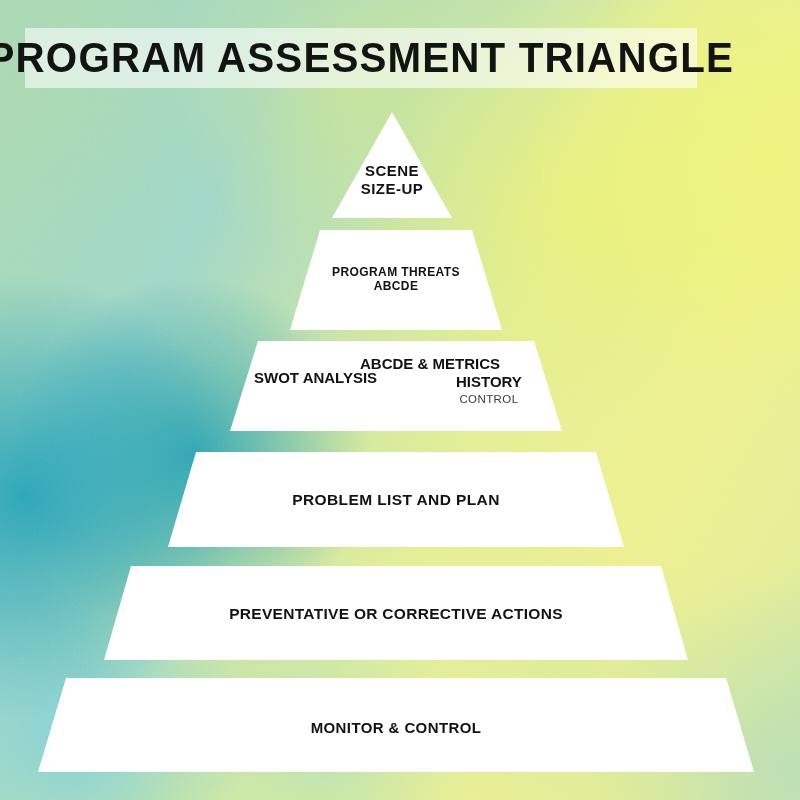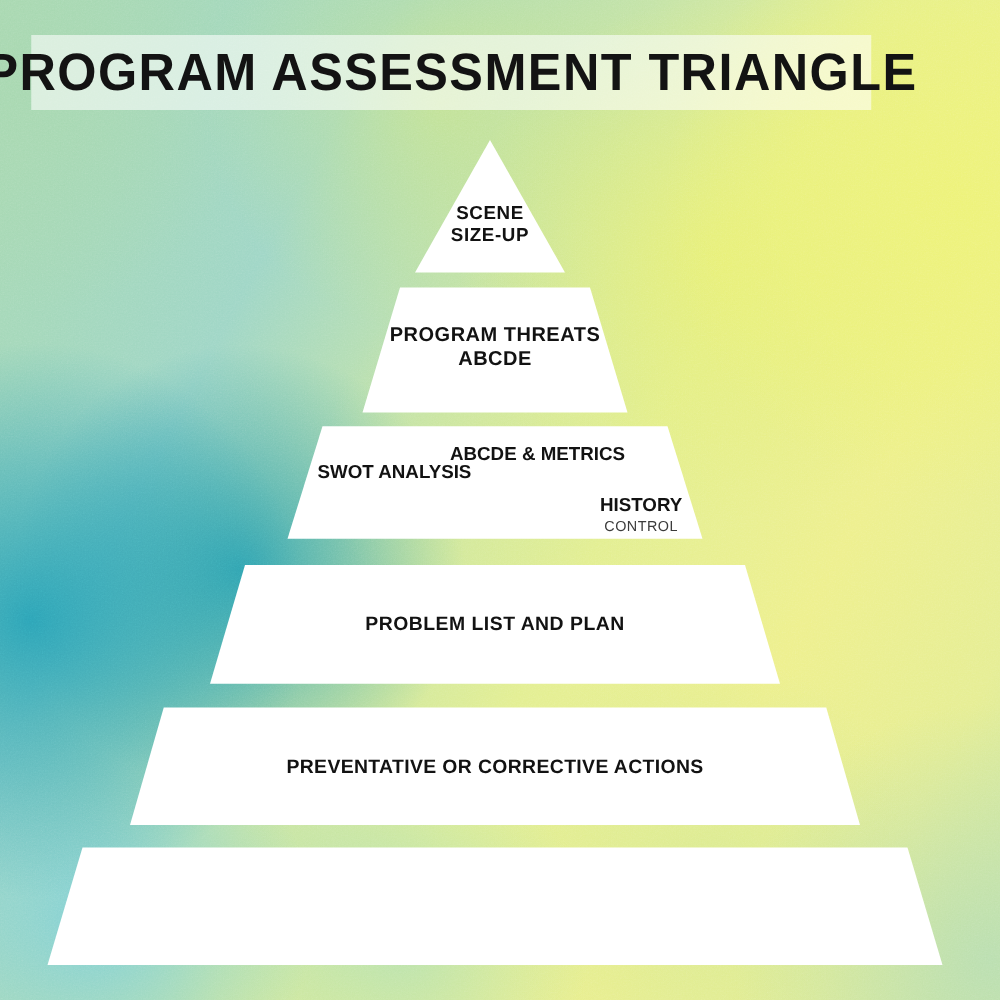--- a/index.html
+++ b/index.html
@@ -105,21 +105,21 @@
     justify-content: center;
     color: #121212;
     font-weight: bold;
     text-align: center;
     line-height: 1.18;
     white-space: nowrap;
   }
   .tier-label .ln { display: block; }
 
   #label-t1 { left: 0; top: 148; width: 800px; font-size: 15px; letter-spacing: 0.5px; }
-  #label-t2 { font-size: 16px; letter-spacing: 0.4px; }
+  #label-t2 { font-size: 12px; letter-spacing: 0.4px; }
   #label-t4 { font-size: 15.5px; letter-spacing: 0.4px; }
   #label-t5 { font-size: 15.5px; letter-spacing: 0.3px; }
   #label-t6 { font-size: 15px; letter-spacing: 0.4px; }
 
   
   #tier3-groups {
     position: absolute;
     left: 232px;
     top: 341px;
     width: 336px;
@@ -128,21 +128,21 @@
   .t3-col {
     position: absolute;
     text-align: center;
     color: #121212;
     font-weight: bold;
     line-height: 1.2;
     white-space: nowrap;
   }
   #t3-swot   { left: 22px;  top: 28px; font-size: 15px; }
   #t3-kpis   { left: 128px; top: 14px; font-size: 15px; }
-  #t3-history{ left: 248px; top: 32px; font-size: 15px; margin-top: 23px; }
+  #t3-history{ left: 224px; top: 32px; font-size: 15px; }
   #t3-history .sub {
     display: block;
     font-size: 11.5px;
     font-weight: normal;
     color: #3b3b3b;
     letter-spacing: 0.4px;
     margin-top: 2px;
   }
 </style>
 </head>
@@ -202,14 +202,17 @@
   </div>
 
   <div class="tier-label" id="label-t5" style="left:104px; top:594px; width:584px; height:40px;">
     <span class="ln">PREVENTATIVE OR CORRECTIVE ACTIONS</span>
   </div>
 
   <div class="tier-label" id="label-t4" style="left:168px; top:480px; width:456px; height:40px;">
     <span class="ln">PROBLEM LIST AND PLAN</span>
   </div>
 
+  <div class="tier-label" id="label-t6" style="left:38px; top:708px; width:716px; height:40px;">
+    <span class="ln">MONITOR &amp; CONTROL</span>
+  </div>
 
 </div>
 
 </body></html>

